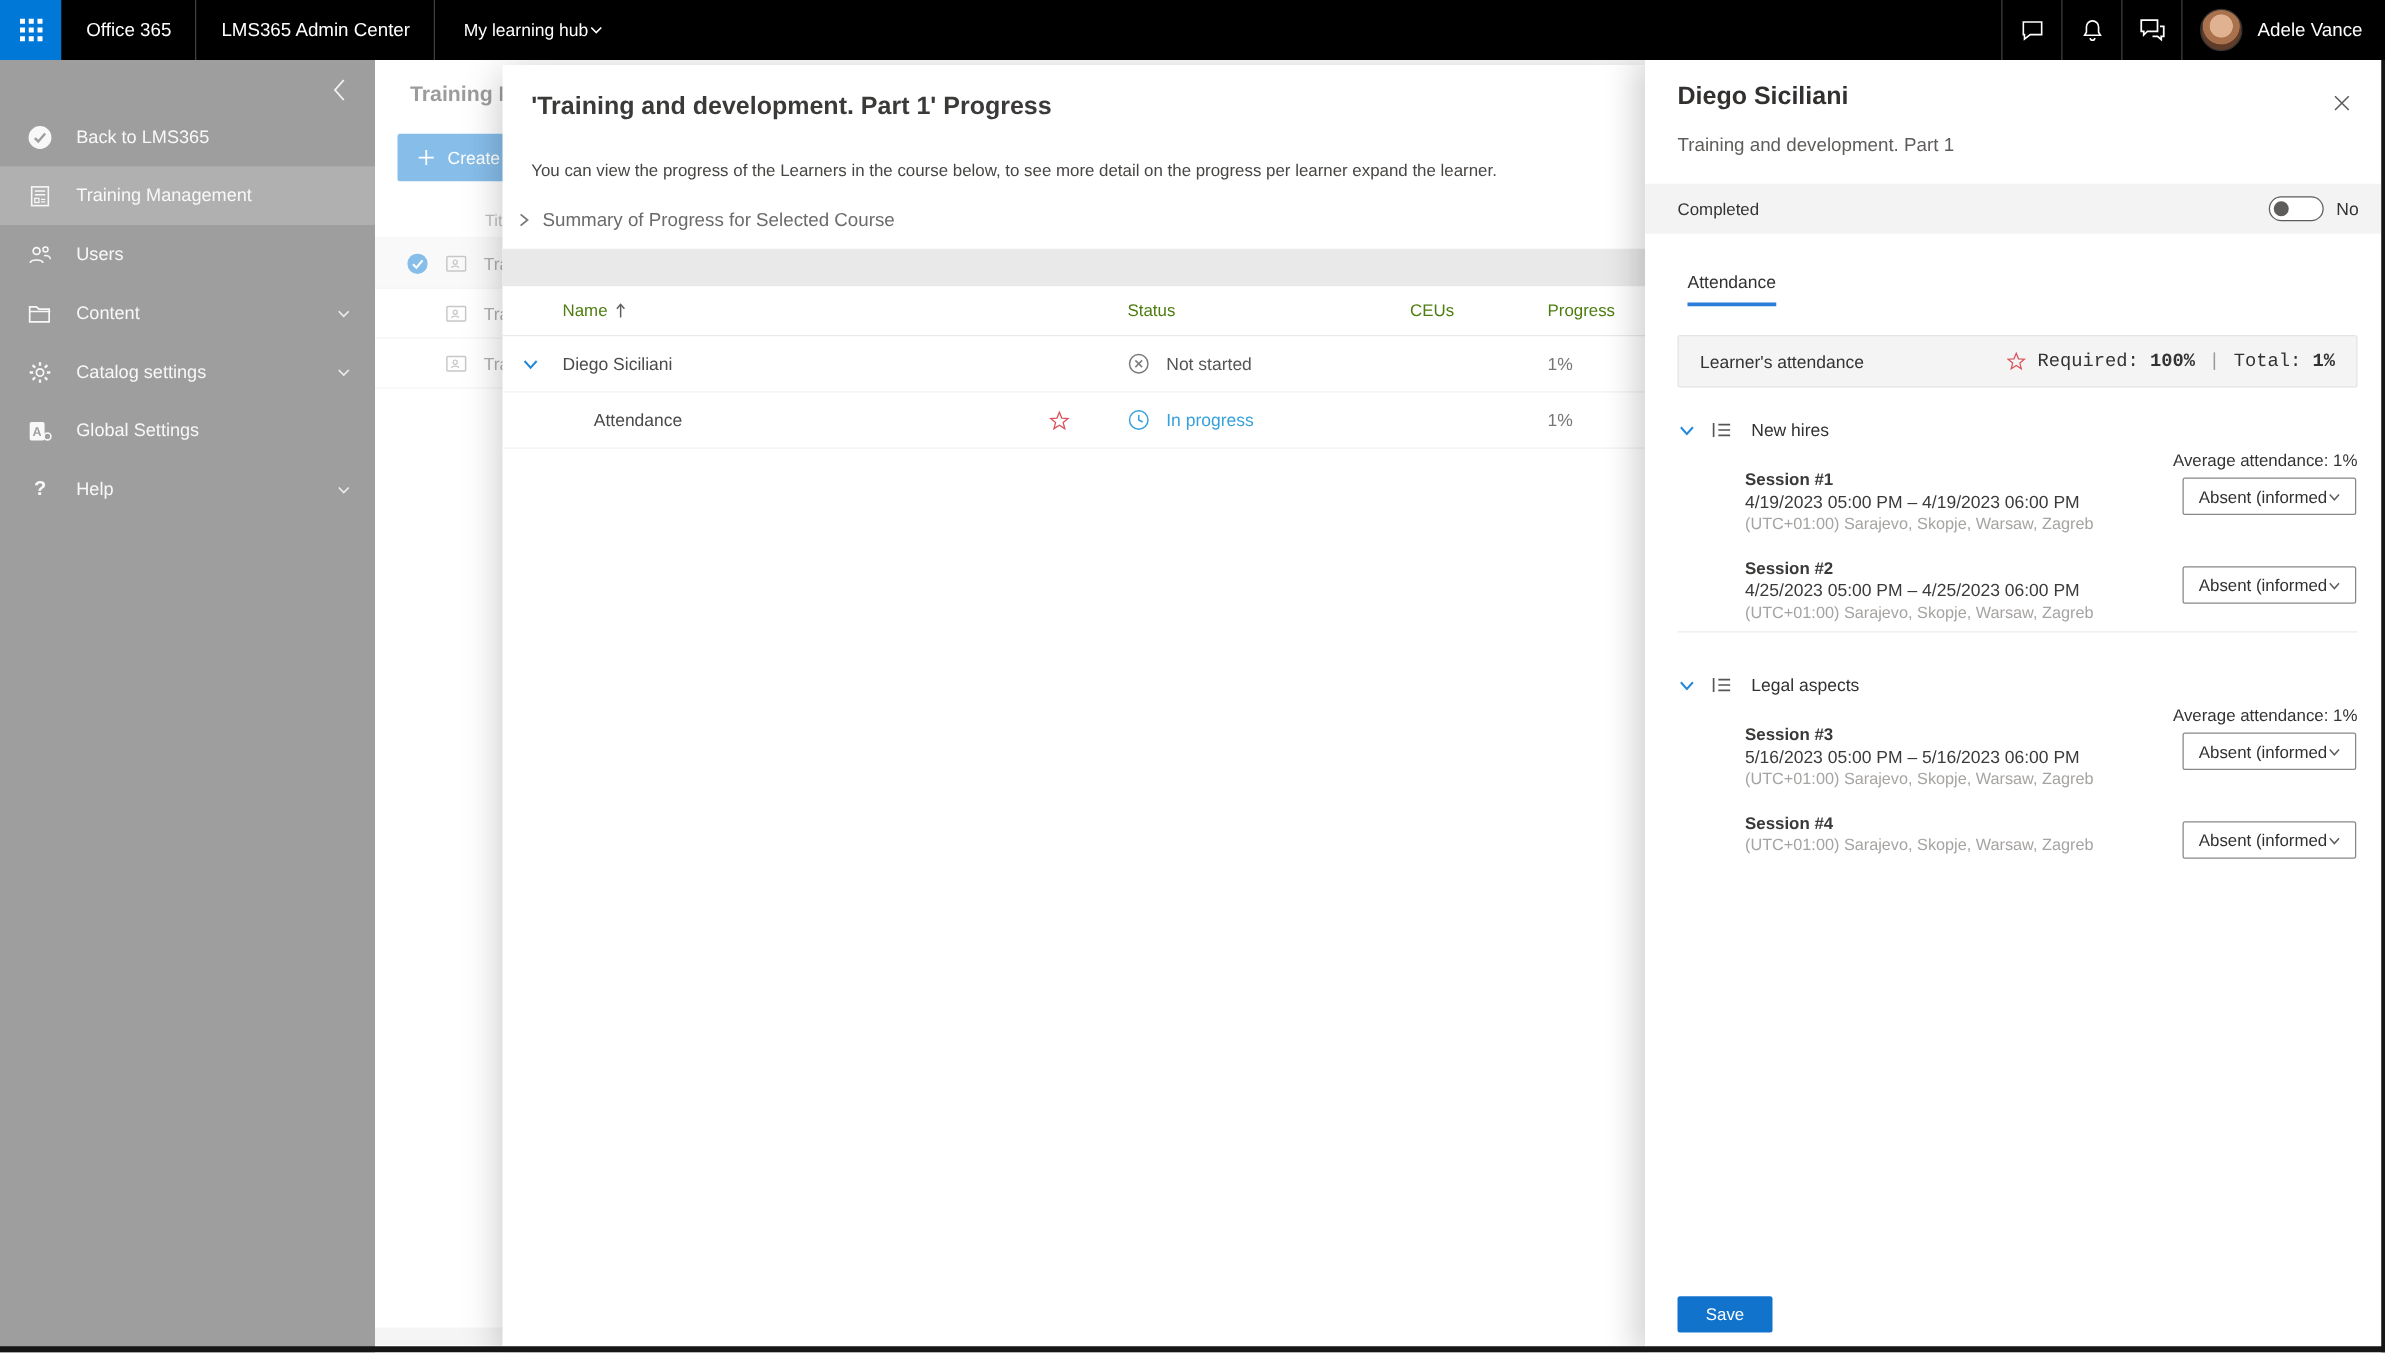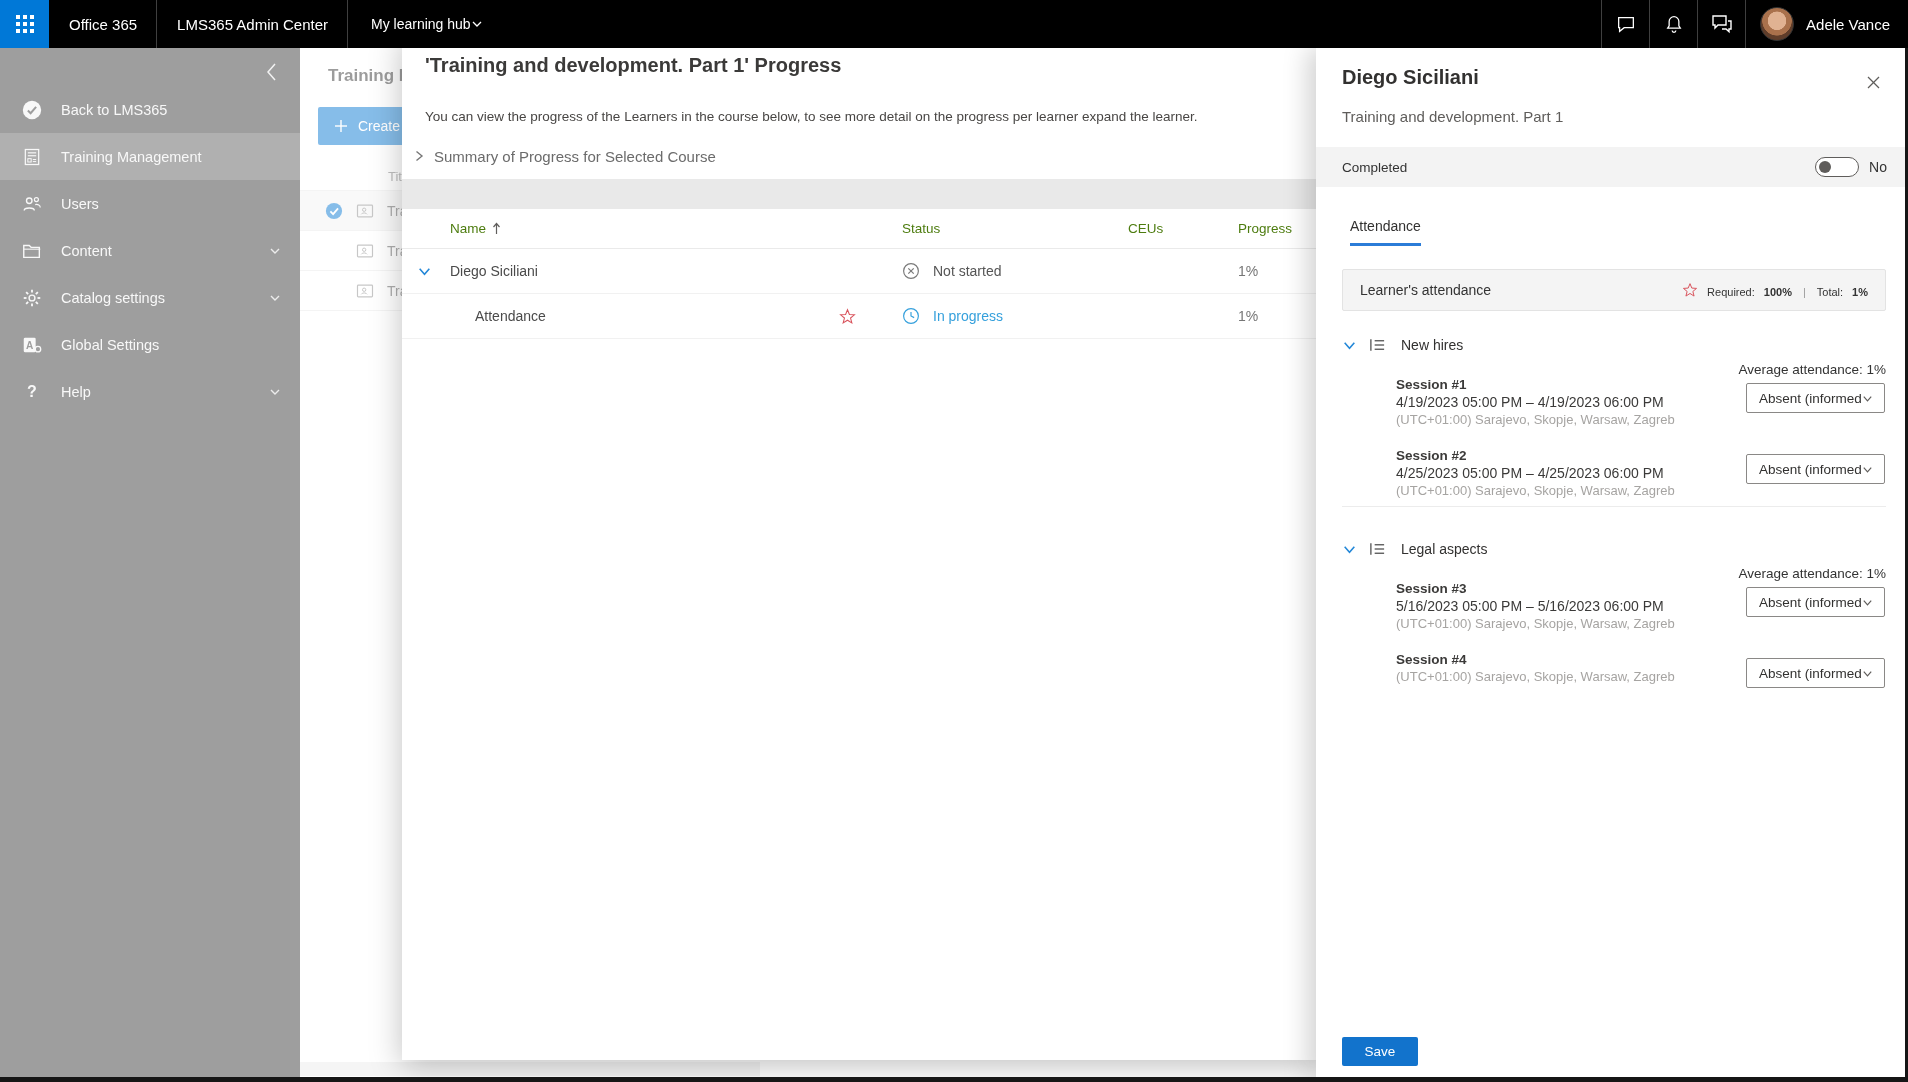--- a/index.html
+++ b/index.html
@@ -57,21 +57,21 @@
   .lp-card { width:20px; height:20px; margin-left:12px; margin-right:12px; flex:0 0 20px; }
   .lp-row.selected .lp-card { margin-left:12px; }
   .lp-row:not(.selected) .lp-card { margin-left:55px; }
   .lp-bottom-strip { position:absolute; left:0; bottom:0; width:100%; height:14px; background:#ededed; }
 
   
   .dim { position:absolute; left:0; top:48px; width:1316px; height:1034px;
     background:rgba(255,255,255,0.45); z-index:5; }
 
   
-  .dialog { position:absolute; left:402px; top:32px; width:914px; height:1028px;
+  .dialog { position:absolute; left:402px; top:52px; width:914px; height:1028px;
     background:#fff; z-index:10; box-shadow:0 6px 30px rgba(0,0,0,.25); }
   .dlg-title { margin:20px 0 0 23px; font-size:20px; line-height:26px; font-weight:700;
     color:#3b3a39; }
   .dlg-desc { margin:31px 0 0 23px; font-size:13.5px; line-height:16px; color:#484644; }
   .dlg-summary { margin:22px 0 0 11px; display:flex; align-items:center; gap:9px;
     font-size:15px; color:#6b6b6b; cursor:pointer; height:18px; }
   .dlg-band { margin-top:14px; width:100%; height:30px; background:#e9e9e9; }
   .tbl-row { display:grid; grid-template-columns:44px 376px 50px 256px 110px 1fr;
     align-items:center; padding-right:26px; border-bottom:1px solid #f1f1f1; }
   .tbl-head { height:40px; font-size:13.5px; color:#4d7c0f; border-bottom:1px solid #eaeaea; }
@@ -100,21 +100,21 @@
   .toggle-knob { position:absolute; left:3px; top:3px; width:12px; height:12px;
     border-radius:50%; background:#5f5d5b; }
   .toggle-value { margin-left:10px; font-size:14px; color:#333; }
   .rp-tab-row { margin:30px 0 0 34px; }
   .rp-tab { display:inline-block; font-size:14px; color:#323130; padding-bottom:9px;
     border-bottom:3px solid #2b7cd8; cursor:pointer; }
   .att-box { margin:23px 19px 0 26px; height:42px; background:#f4f4f4;
     border:1px solid #e3e3e3; border-radius:2px; display:flex; align-items:center;
     padding:0 17px; }
   .att-label { font-size:14px; color:#333; flex:1; }
-  .att-right { display:flex; align-items:flex-end; gap:9px; font-size:11px; color:#333; }
+  .att-right { display:flex; align-items:flex-start; gap:9px; font-size:15px; color:#333;font-family:Liberation Mono, monospace; }
   .att-bold { font-weight:700; }
   .att-sep { color:#9a9a9a; padding:0 2px; }
   .grp-head { margin:24px 19px 0 26px; height:20px; display:flex; align-items:center; }
   .grp-head.second { margin-top:32px; }
   .grp-chev { width:18px; display:flex; cursor:pointer; }
   .grp-listic { margin-left:9px; width:20px; display:flex; }
   .grp-name { margin-left:12px; font-size:14px; color:#323130; flex:1; }
   .grp-avg { font-size:13.5px; color:#333;margin-top:48px; }
   .session { margin:21px 19px 0 80px; position:relative; min-height:54px; }
   .session.tight { margin-top:17px; }

